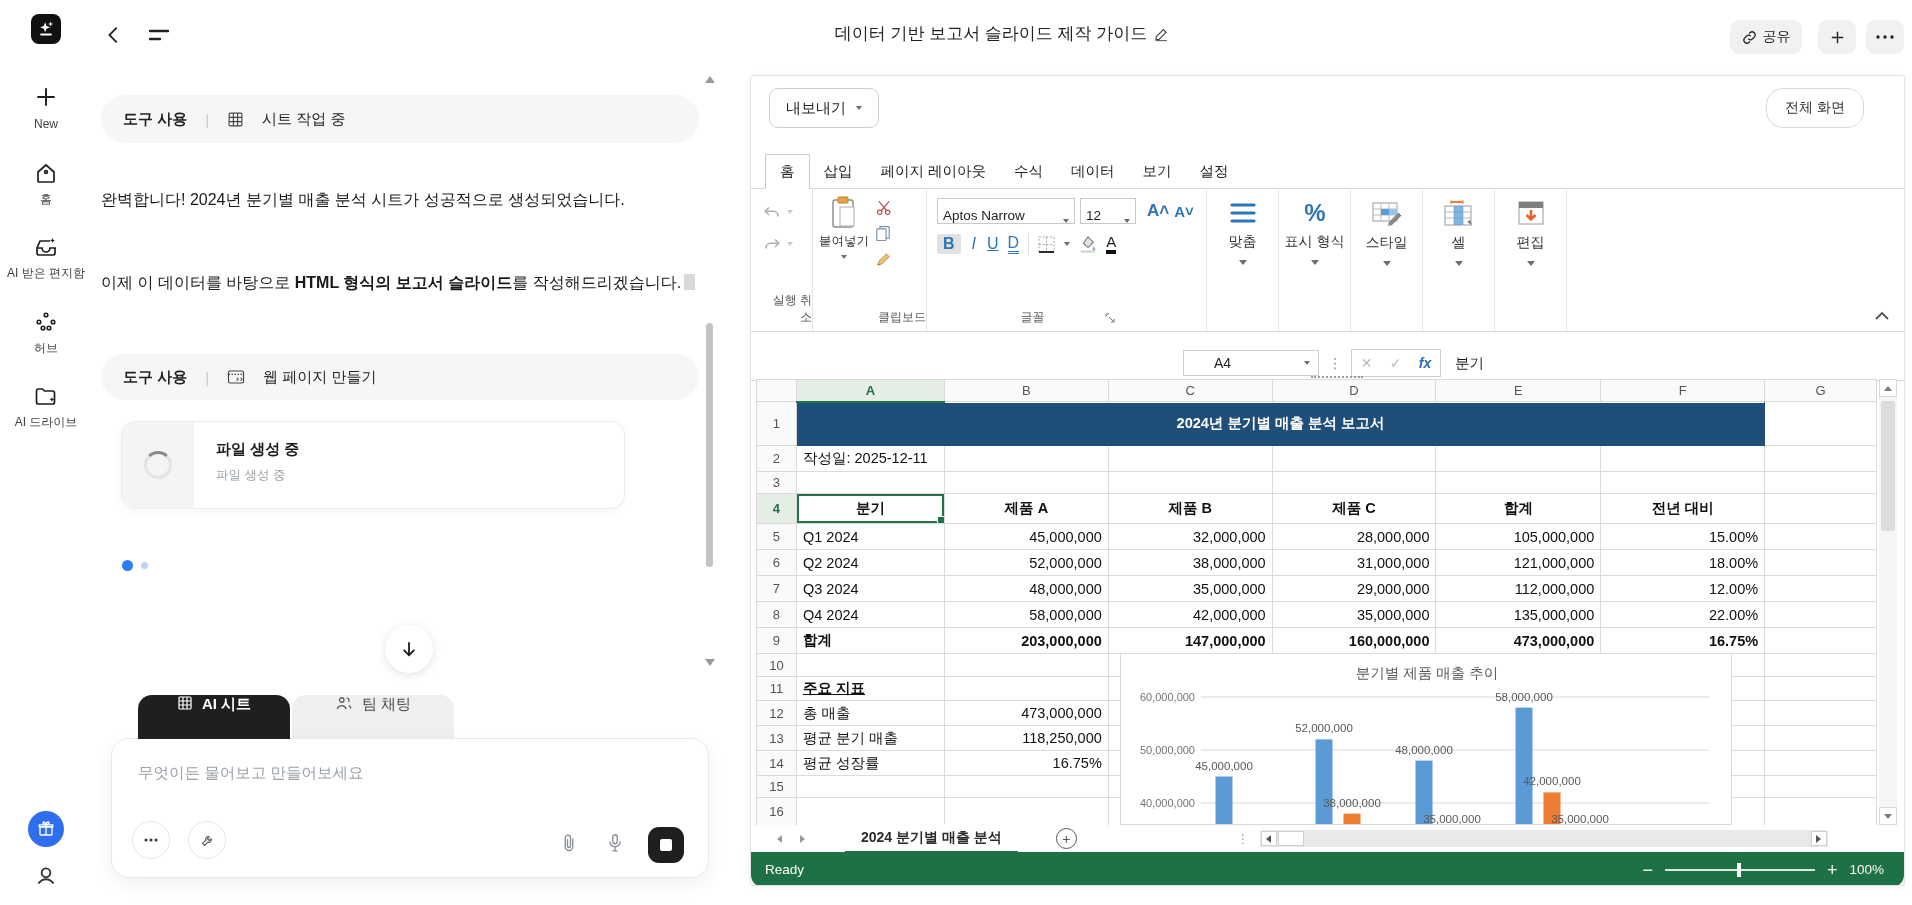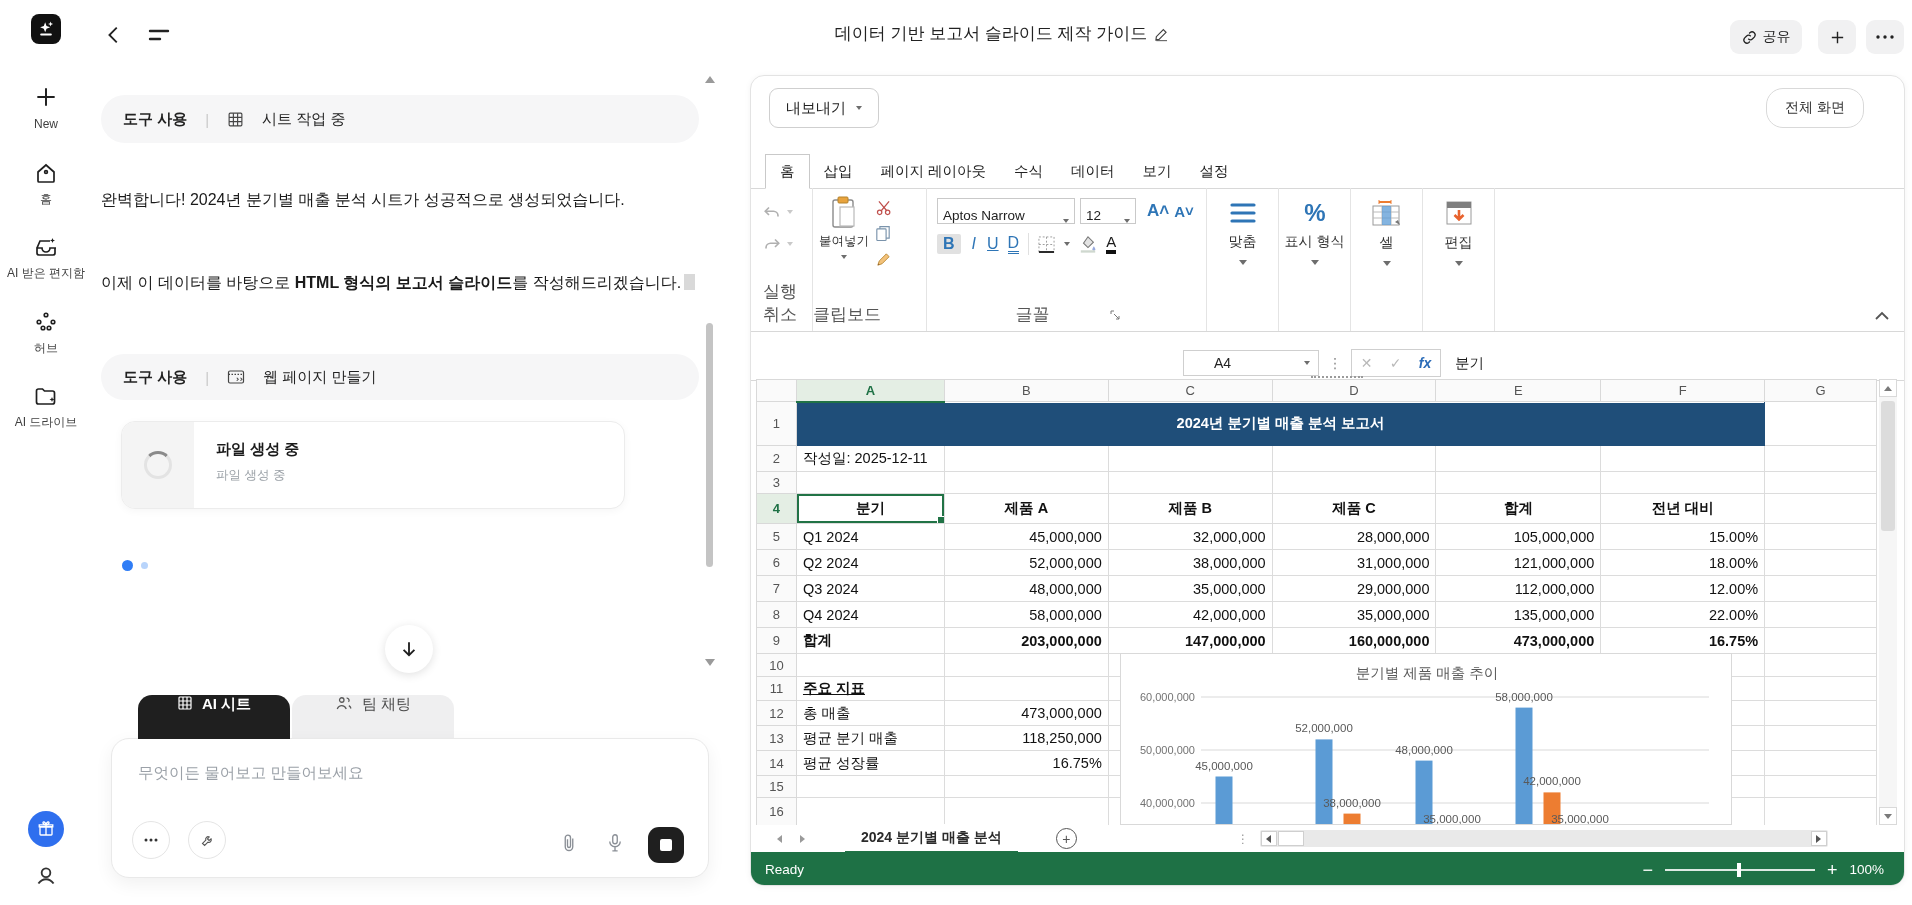--- a/index.html
+++ b/index.html
@@ -55,29 +55,29 @@
   #composer .ph{margin:24px 0 0 26px;font-size:15.5px;color:#9ba1a8;}
   .comp-circle{position:absolute;bottom:18px;width:36px;height:36px;border:1px solid #e5e5e5;border-radius:50%;display:flex;align-items:center;justify-content:center;cursor:pointer;background:#fff;}
   #comp-more{left:20px;}
   #comp-tools{left:76px;}
   .comp-icon{position:absolute;bottom:24px;cursor:pointer;}
   #comp-attach{left:448px;}
   #comp-mic{left:494px;}
   #comp-stop{position:absolute;left:536px;bottom:14px;width:36px;height:36px;background:#1f1f1f;border-radius:11px;display:flex;align-items:center;justify-content:center;cursor:pointer;}
   #comp-stop .sq{width:12px;height:12px;background:#fff;border-radius:2px;}
   
-  #sheet-card{position:absolute;left:750px;top:75px;width:1155px;height:811px;background:#fff;border:1px solid #e3e3e3;border-radius:14px;box-shadow:0 1px 6px rgba(0,0,0,.05);overflow:hidden;box-sizing:border-box;}
+  #sheet-card{position:absolute;left:750px;top:75px;width:1155px;height:811px;background:#fff;border:1px solid #e3e3e3;border-radius:3px;box-shadow:0 1px 6px rgba(0,0,0,.05);overflow:hidden;box-sizing:border-box;}
   #export-btn{position:absolute;left:18px;top:12px;height:38px;padding:0 16px;border:1px solid #cfcfcf;border-radius:9px;display:flex;align-items:center;gap:10px;font-size:15px;color:#222;cursor:pointer;background:#fff;}
   #fullscreen-btn{position:absolute;right:40px;top:12px;height:38px;padding:0 18px;border:1px solid #d9d9d9;border-radius:17px;display:flex;align-items:center;font-size:14px;color:#333;cursor:pointer;background:#fff;}
   #mtabs{position:absolute;left:0;right:0;top:75px;height:37px;border-bottom:1px solid #d8d8d8;display:flex;align-items:flex-end;padding-left:14px;}
   .mtab{font-size:14.5px;color:#222;padding:7px 14px;cursor:pointer;position:relative;}
   .mtab.active{border:1px solid #c9c9c9;border-bottom:1px solid #fff;margin-bottom:-1px;background:#fff;}
   #ribbon{position:absolute;left:0;right:0;top:112px;height:143px;border-bottom:1px solid #d8d8d8;display:flex;}
   .rg{border-right:1px solid #e4e4e4;display:flex;flex-direction:column;box-sizing:border-box;}
-  .rg-label{margin-top:auto;text-align:left;font-size:17px;color:#555;padding-bottom:5px;}
+  .rg-label{margin-top:auto;text-align:right;font-size:12px;color:#555;padding-bottom:5px;}
   .rg-big{width:72px;align-items:center;padding-top:12px;cursor:pointer;}
   .rg-big .blbl{font-size:14px;color:#333;margin-top:7px;}
   .caret{width:0;height:0;border-left:4px solid transparent;border-right:4px solid transparent;border-top:5px solid #6d6d6d;}
   .caret.sm{border-left-width:3px;border-right-width:3px;border-top-width:4px;}
   .rg-big .caret{margin-top:9px;}
   #rg-undo{width:62px;padding:16px 0 0 12px;}
   .undo-row{display:flex;align-items:center;gap:6px;margin-bottom:16px;}
   #rg-clip{width:114px;padding-top:8px;}
   #rg-clip .cols{display:flex;}
   #paste-stack{display:flex;flex-direction:column;align-items:center;width:62px;cursor:pointer;}
@@ -483,20 +483,34 @@
             <div class="blbl">맞춤</div>
             <span class="caret"></span>
           </div>
           <div class="rg rg-big">
             <span>
               <svg width="30" height="26" viewBox="0 0 30 26">
                 <text x="15" y="21" text-anchor="middle" font-size="24" fill="#2E75B6" font-weight="bold" font-family="Liberation Sans,sans-serif">%</text>
               </svg>
             </span>
             <div class="blbl">표시 형식</div>
+            <span class="caret"></span>
+          </div>
+          <div class="rg rg-big">
+            <span>
+              <svg width="32" height="27" viewBox="0 0 32 27">
+                <rect x="2" y="3" width="24" height="18" fill="#fff" stroke="#9a9a9a"></rect>
+                <path d="M2 9h24M2 15h24M10 3v18M18 3v18" stroke="#bbb"></path>
+                <rect x="10" y="9" width="8" height="6" fill="#5B9BD5"></rect>
+                <rect x="18" y="9" width="8" height="6" fill="#9cc3e5"></rect>
+                <path d="M18 22l9-9 3 3-9 9-4 1z" fill="#888"></path>
+                <path d="M27 13l3 3" stroke="#555"></path>
+              </svg>
+            </span>
+            <div class="blbl">스타일</div>
             <span class="caret"></span>
           </div>
           <div class="rg rg-big">
             <span>
               <svg width="32" height="27" viewBox="0 0 32 27">
                 <path d="M8 2h12" stroke="#ED7D31" stroke-width="2"></path>
                 <path d="M8 0v4M20 0v4" stroke="#ED7D31"></path>
                 <rect x="2" y="6" width="26" height="19" fill="#fff" stroke="#9a9a9a"></rect>
                 <path d="M2 12h26M2 18h26M11 6v19M20 6v19" stroke="#bbb"></path>
                 <rect x="11" y="6" width="9" height="19" fill="#5B9BD5" opacity=".75"></rect>

